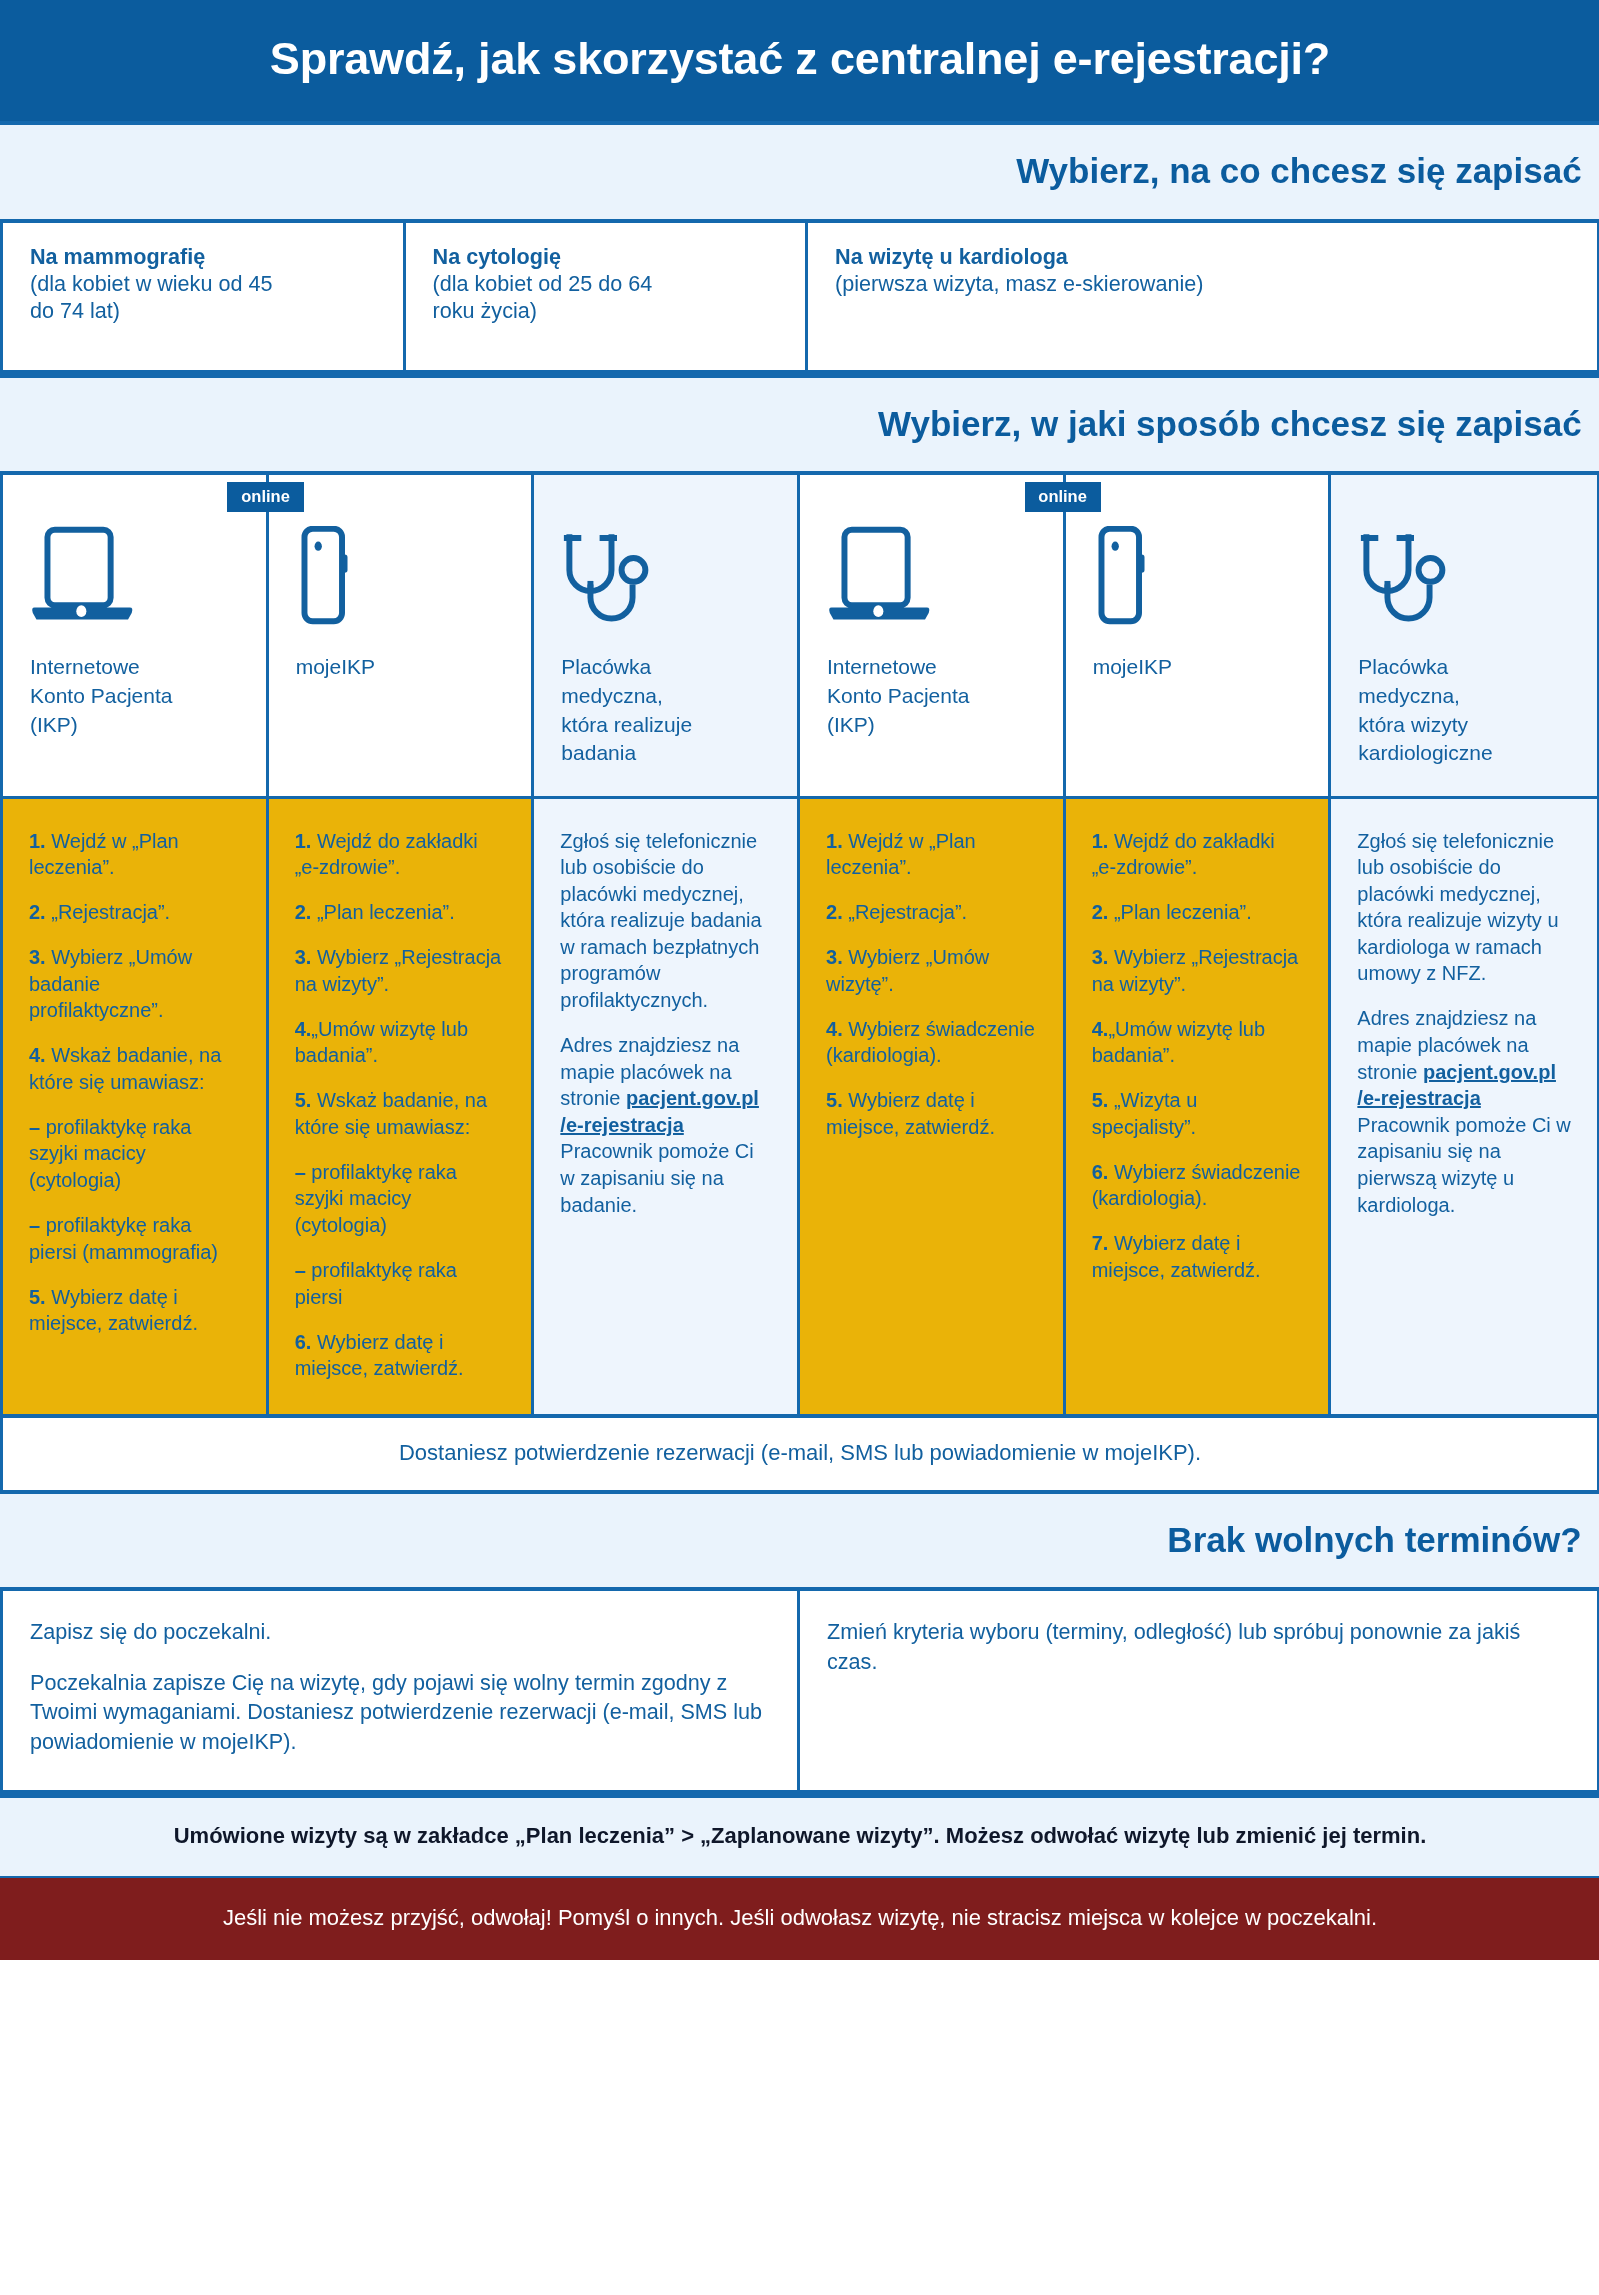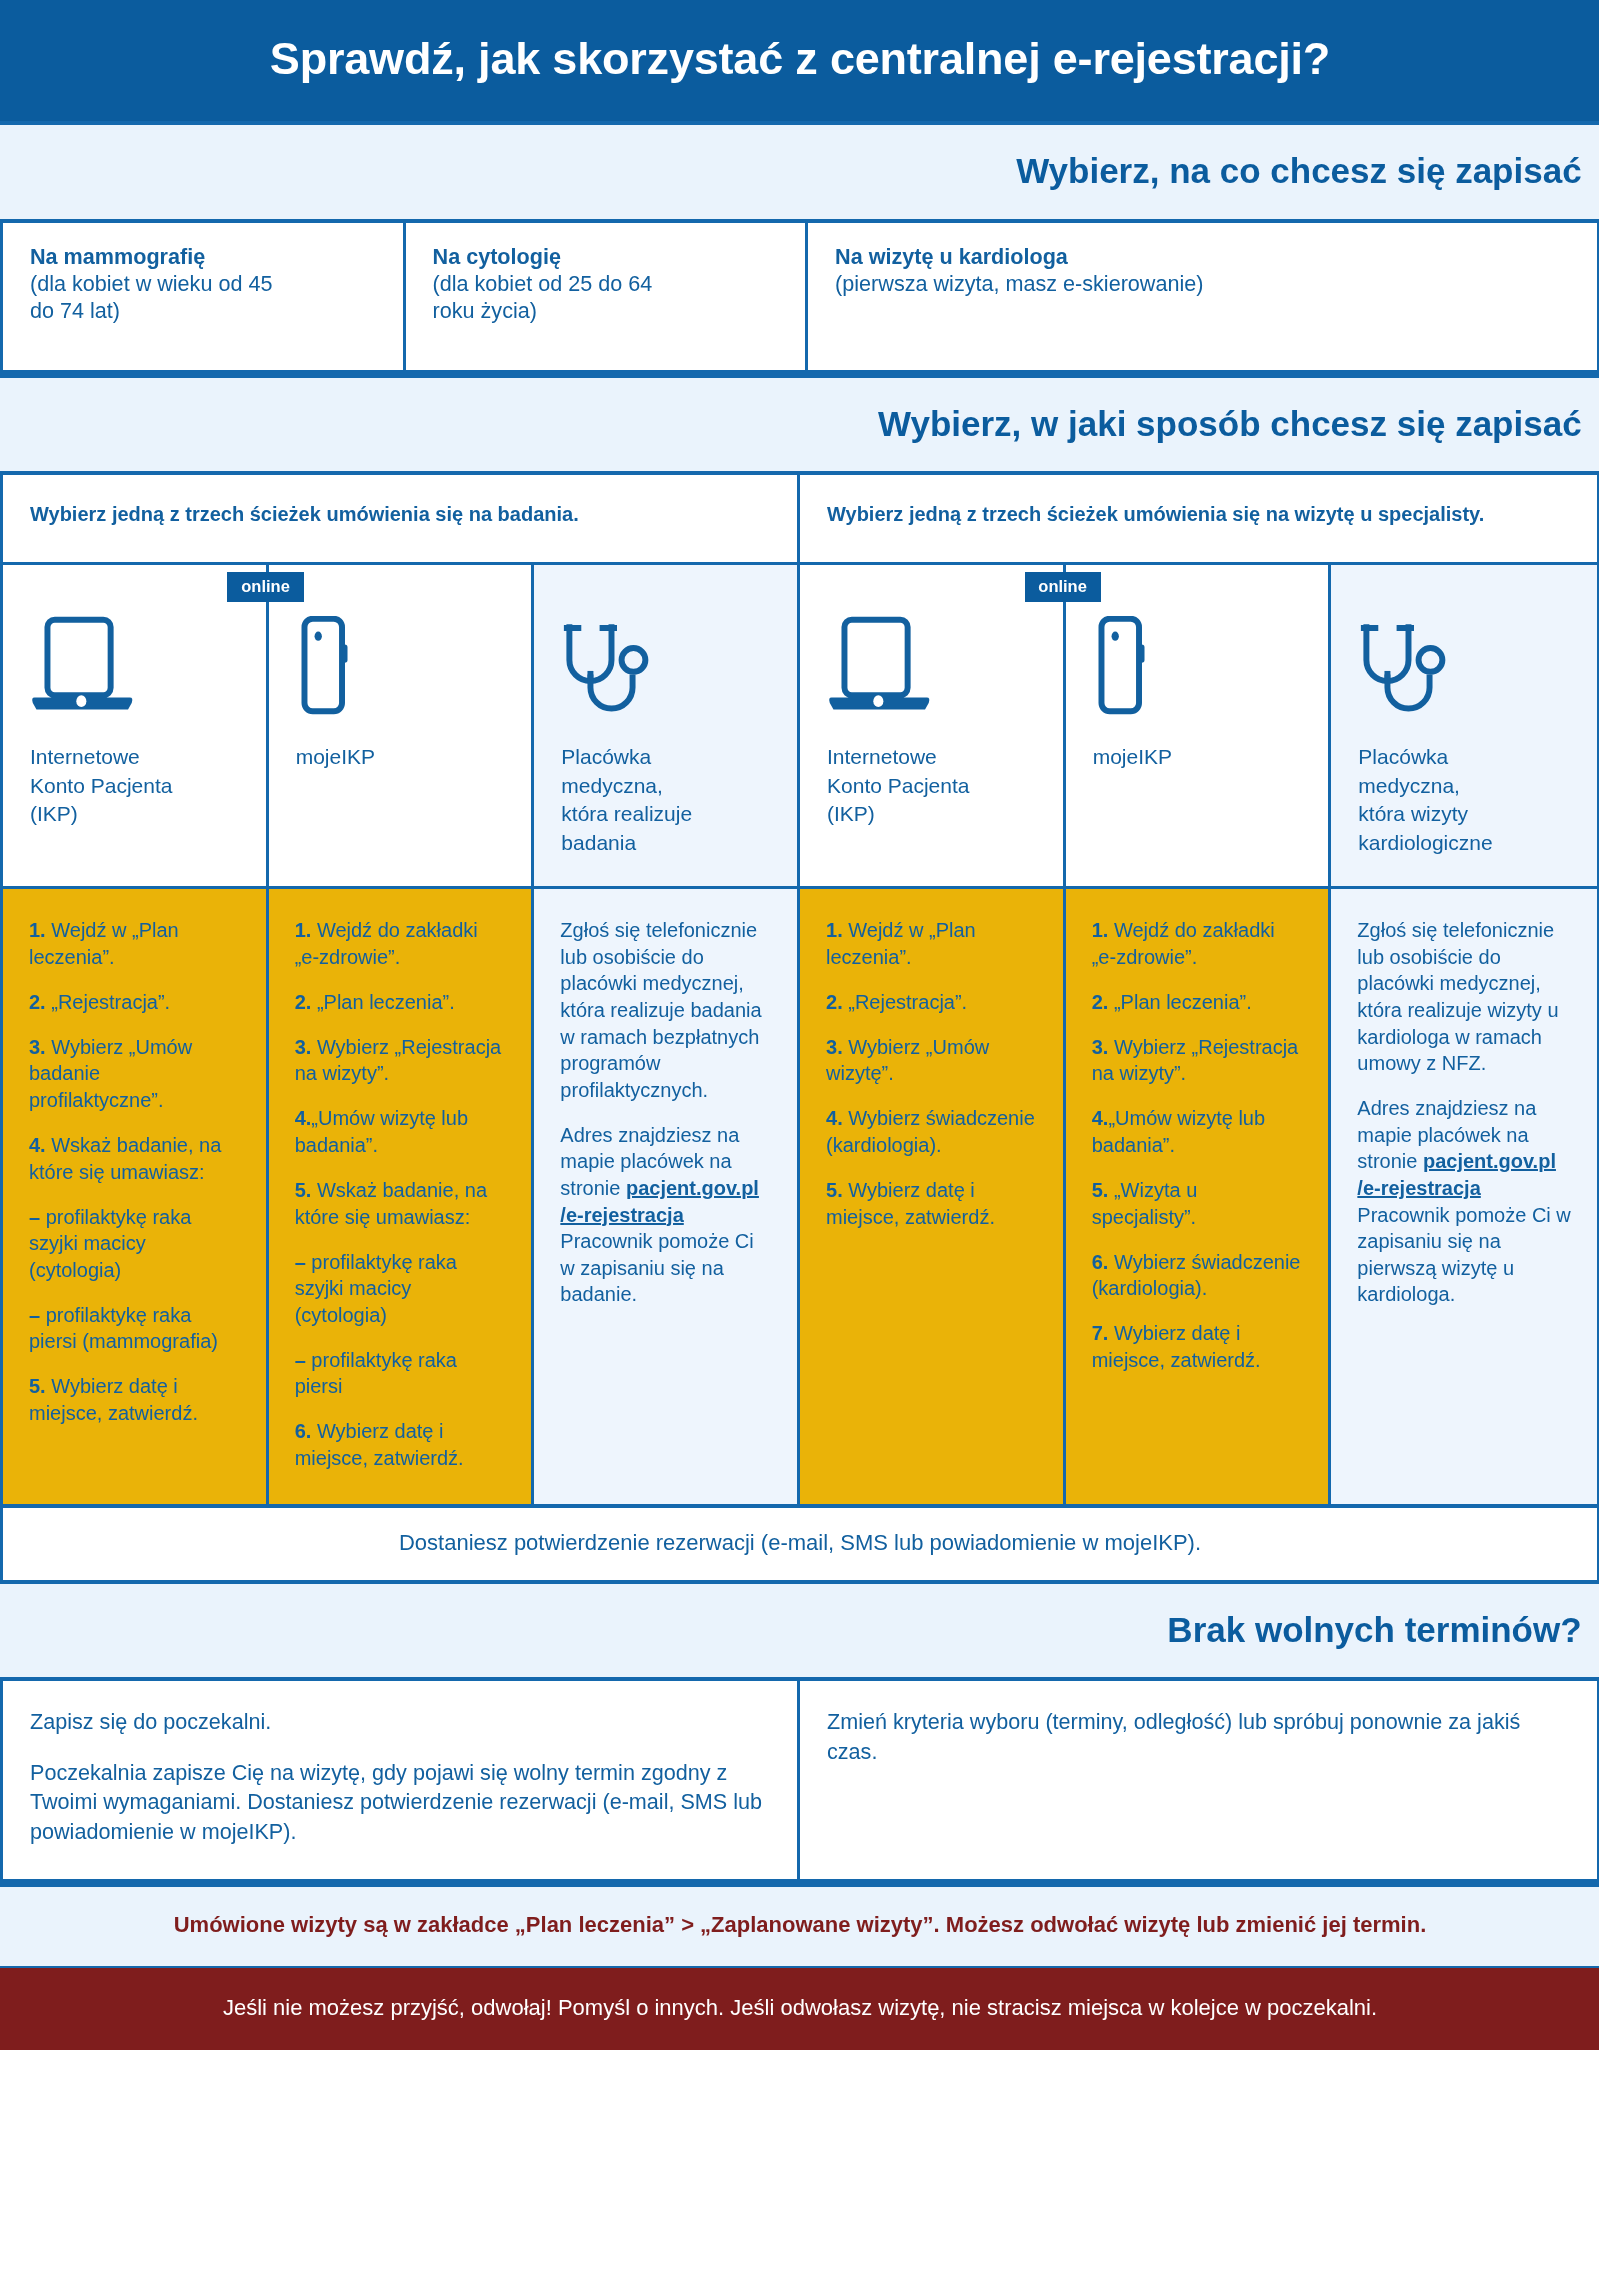--- a/index.html
+++ b/index.html
@@ -37,21 +37,21 @@
     font-size:35px;
     font-weight:bold;
     color:#0b5c9e;
     padding:26px 18.4px 27.5px 18.4px;
     box-sizing:border-box;
     border-top:4.1px solid #1468ad;
     border-bottom:4.1px solid #1468ad;
   }
   .footer-blue{
     background:#eaf3fc;
-    color:#7f1d1d;
+    color:#0f172a;
     text-align:center;
     font-size:22px;
     font-weight:bold;
     padding:24px 27.5px 26px 27.5px;
     box-sizing:border-box;
     border-top:4.1px solid #1468ad;
     border-bottom:2.8px solid #1468ad;
     line-height:1.3;
   }
   .footer-orange{
@@ -200,24 +200,20 @@
       <div class="svc-sub">roku życia)</div>
     </div>
     <div class="cell svc wide">
       <div class="svc-title">Na wizytę u kardiologa</div>
       <div class="svc-sub">(pierwsza wizyta, masz e-skierowanie)</div>
     </div>
   </div>
 
   <div class="section-band">Wybierz, w jaki sposób chcesz się zapisać</div>
 
-  <div class="row row-paths framed">
-    <div class="half">Wybierz jedną z trzech ścieżek umówienia się na badania.</div>
-    <div class="half">Wybierz jedną z trzech ścieżek umówienia się na wizytę u specjalisty.</div>
-  </div>
 
   <div class="row row-icons framed">
 
     <div class="icol">
       <div class="badge-online">online</div>
       <div class="icon-wrap">
         <svg width="110" height="103" viewBox="0 0 240 225">
           <rect x="38" y="8" width="138" height="165" rx="16" fill="none" stroke="#12609f" stroke-width="13"></rect>
           <path d="M10 178 H218 Q226 178 222 190 L214 204 H14 L6 190 Q2 178 10 178 Z" fill="#12609f"></path>
           <ellipse cx="112" cy="186" rx="11" ry="13" fill="#ffffff"></ellipse>

